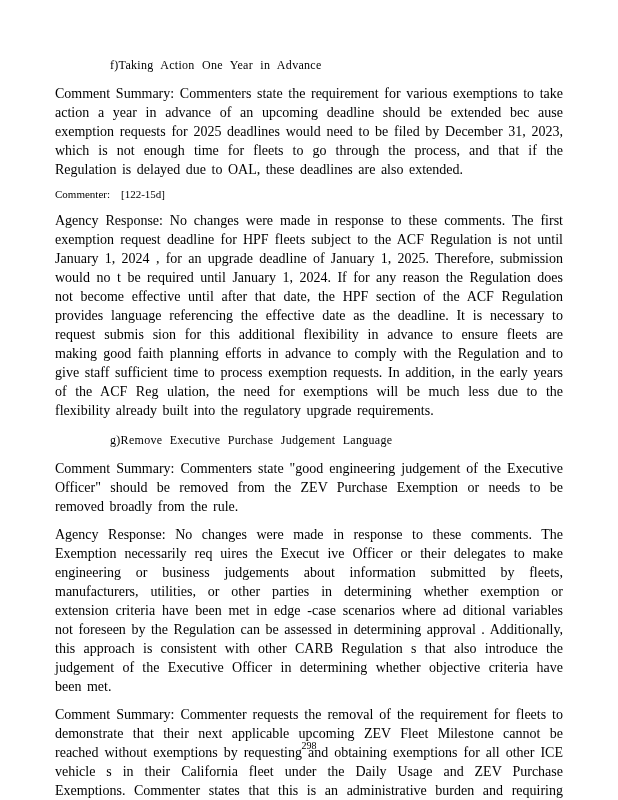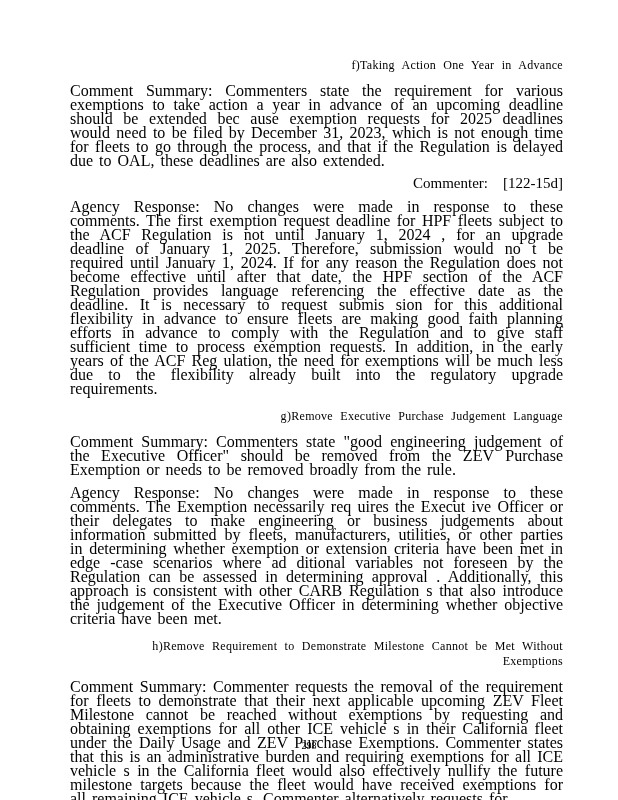--- a/index.html
+++ b/index.html
@@ -19,36 +19,36 @@
     overflow: hidden;
   }
   .heading {
     font-size: 12px;
     font-weight: normal;
     line-height: 15px;
     text-indent: 55px;
     word-spacing: 4px;
     letter-spacing: 0.3px;
     margin: 13px 0 11px 0;
-    text-align: right;
+    text-align: left;
   }
   .heading.first {
     margin-top: 0;
   }
   p.body {
-    font-size: 16px;
-    line-height: 14px;
+    font-size: 14px;
+    line-height: 19px;
     text-align: justify;
     word-spacing: 2px;
-    margin: 0 0 9px 15px;
+    margin: 0 0 9px 0;
   }
   p.commenter {
-    font-size: 15px;
+    font-size: 11px;
     line-height: 13.3px;
-    text-align: right;
+    text-align: left;
     white-space: pre-wrap;
     margin: 0 0 10px 0;
   }
   .page-number {
     position: absolute;
     bottom: 48px;
     left: 0;
     right: 0;
     text-align: center;
     font-size: 10px;
@@ -68,19 +68,18 @@
 
   <p class="body">Agency Response: No changes were made in response to these comments. The first exemption request deadline for HPF fleets subject to the ACF Regulation is not until January 1, 2024 , for an upgrade deadline of January 1, 2025. Therefore, submission would no t be required until January 1, 2024. If for any reason the Regulation does not become effective until after that date, the HPF section of the ACF Regulation provides language referencing the effective date as the deadline. It is necessary to request submis sion for this additional flexibility in advance to ensure fleets are making good faith planning efforts in advance to comply with the Regulation and to give staff sufficient time to process exemption requests. In addition, in the early years of the ACF Reg ulation, the need for exemptions will be much less due to the flexibility already built into the regulatory upgrade requirements.</p>
 
   <h2 class="heading">g)Remove Executive Purchase Judgement Language</h2>
 
   <p class="body">Comment Summary: Commenters state "good engineering judgement of the Executive Officer" should be removed from the ZEV Purchase Exemption or needs to be removed broadly from the rule.</p>
 
 
   <p class="body">Agency Response: No changes were made in response to these comments. The Exemption necessarily req uires the Execut ive Officer or their delegates to make engineering or business judgements about information submitted by fleets, manufacturers, utilities, or other parties in determining whether exemption or extension criteria have been met in edge -case scenarios where ad ditional variables not foreseen by the Regulation can be assessed in determining approval . Additionally, this approach is consistent with other CARB Regulation s that also introduce the judgement of the Executive Officer in determining whether objective criteria have been met.</p>
 
-  <h2 class="heading">h)Remove Requirement to Demonstrate Milestone Cannot be Met Without Exemptions</h2>
 
   <p class="body">Comment Summary: Commenter requests the removal of the requirement for fleets to demonstrate that their next applicable upcoming ZEV Fleet Milestone cannot be reached without exemptions by requesting and obtaining exemptions for all other ICE vehicle s in their California fleet under the Daily Usage and ZEV Purchase Exemptions. Commenter states that this is an administrative burden and requiring exemptions for all ICE vehicle s in the California fleet would also effectively nullify the future milestone targets because the fleet would have received exemptions for all remaining ICE vehicle s. Commenter alternatively requests for</p>
 
   <div class="page-number">298</div>
 
 </div>
 
 </body></html>

